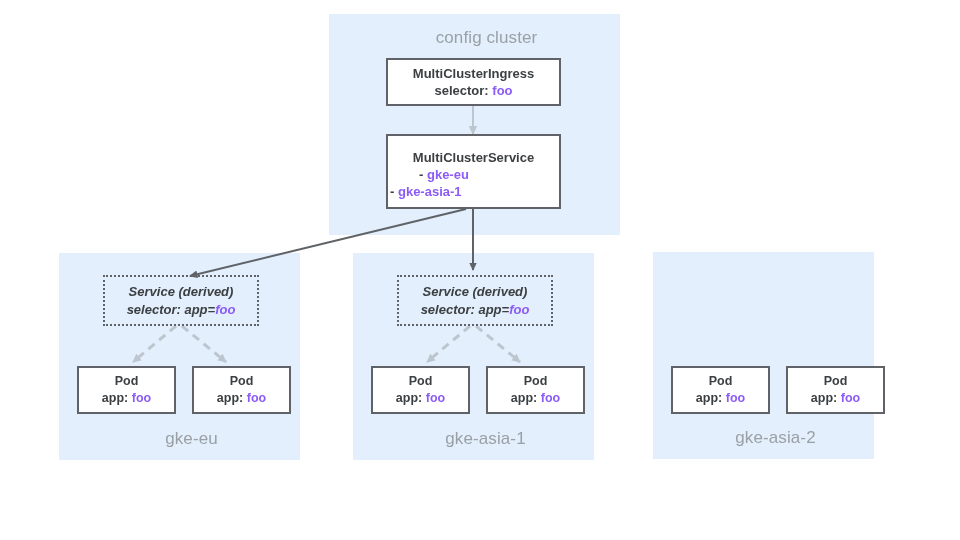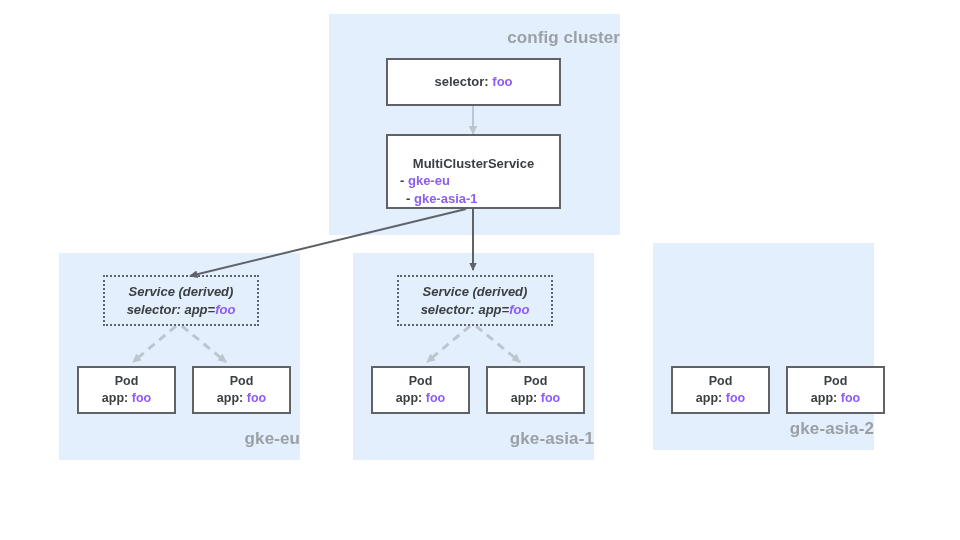--- a/index.html
+++ b/index.html
@@ -22,26 +22,27 @@
   
   .panel {
     position: absolute;
     background: #e3effc;
     box-sizing: border-box;
   }
   .panel-title {
     position: absolute;
     left: 0;
     width: 100%;
-    text-align: right;
+    text-align: center;
     color: #9aa0a6;
     font-size: 17px;
-    font-weight: 700;
+    font-weight: 400;
     letter-spacing: 0.1px;
     white-space: nowrap;
+    padding-left: 12px;
   }
   .panel-title.top  { top: 14px; }
   .panel-title.bottom { bottom: 11px; }
 
   
   .box {
     position: absolute;
     box-sizing: border-box;
     border: 2px solid #5f6368;
     background: #ffffff;
@@ -94,21 +95,21 @@
   </div>
 
   <div class="panel" style="left:59px; top:253px; width:241px; height:207px;">
     <div class="panel-title bottom">gke-eu</div>
   </div>
 
   <div class="panel" style="left:353px; top:253px; width:241px; height:207px;">
     <div class="panel-title bottom">gke-asia-1</div>
   </div>
 
-  <div class="panel" style="left:653px; top:243px; width:221px; height:207px;">
+  <div class="panel" style="left:653px; top:252px; width:221px; height:207px;">
     <div class="panel-title bottom">gke-asia-2</div>
   </div>
 
   <svg class="wires" viewBox="0 0 960 540">
     <defs>
       <marker id="arrowSolid" markerWidth="9" markerHeight="9" refX="7.5" refY="4.5" orient="auto" markerUnits="userSpaceOnUse">
         <path d="M0,0.6 L8.5,4.5 L0,8.4 z" fill="#5f6368"></path>
       </marker>
       <marker id="arrowLight" markerWidth="10" markerHeight="10" refX="8" refY="5" orient="auto" markerUnits="userSpaceOnUse">
         <path d="M0,0.7 L9,5 L0,9.3 z" fill="#bdc6cf"></path>
@@ -125,33 +126,34 @@
     <line x1="473" y1="209" x2="473" y2="270" stroke="#5f6368" stroke-width="2" marker-end="url(#arrowSolid)"></line>
 
     <line x1="176" y1="326" x2="133" y2="362" stroke="#bdc6cf" stroke-width="3" stroke-dasharray="8 6" marker-end="url(#arrowDashed)"></line>
     <line x1="182" y1="326" x2="226" y2="362" stroke="#bdc6cf" stroke-width="3" stroke-dasharray="8 6" marker-end="url(#arrowDashed)"></line>
 
     <line x1="470" y1="326" x2="427" y2="362" stroke="#bdc6cf" stroke-width="3" stroke-dasharray="8 6" marker-end="url(#arrowDashed)"></line>
     <line x1="476" y1="326" x2="520" y2="362" stroke="#bdc6cf" stroke-width="3" stroke-dasharray="8 6" marker-end="url(#arrowDashed)"></line>
   </svg>
 
   <div class="box t13" style="left:386px; top:58px; width:175px; height:48px;">
+    <div class="line">MultiClusterIngress</div>
     <div class="line">
       <span>selector:</span>
       <span class="accent">foo</span>
     </div>
   </div>
 
-  <div class="box t13" style="left:386px; top:134px; width:175px; height:75px; justify-content:flex-end; padding-top:6px;">
+  <div class="box t13" style="left:386px; top:134px; width:175px; height:75px; justify-content:center; padding-top:6px;">
     <div class="line">MultiClusterService</div>
-    <div class="line left" style="padding-left:12px;">
+    <div class="line left" style="padding-left:31px;">
       <span>-</span>
       <span class="accent">gke-eu</span>
     </div>
-    <div class="line left" style="padding-left:18px;">
+    <div class="line left" style="padding-left:2px;">
       <span>-</span>
       <span class="accent">gke-asia-1</span>
     </div>
   </div>
 
   <div class="box dotted t13" style="left:103px; top:275px; width:156px; height:51px;">
     <div class="line">Service (derived)</div>
     <div class="line">
       <span>selector: app=</span><span class="accent">foo</span>
     </div>

